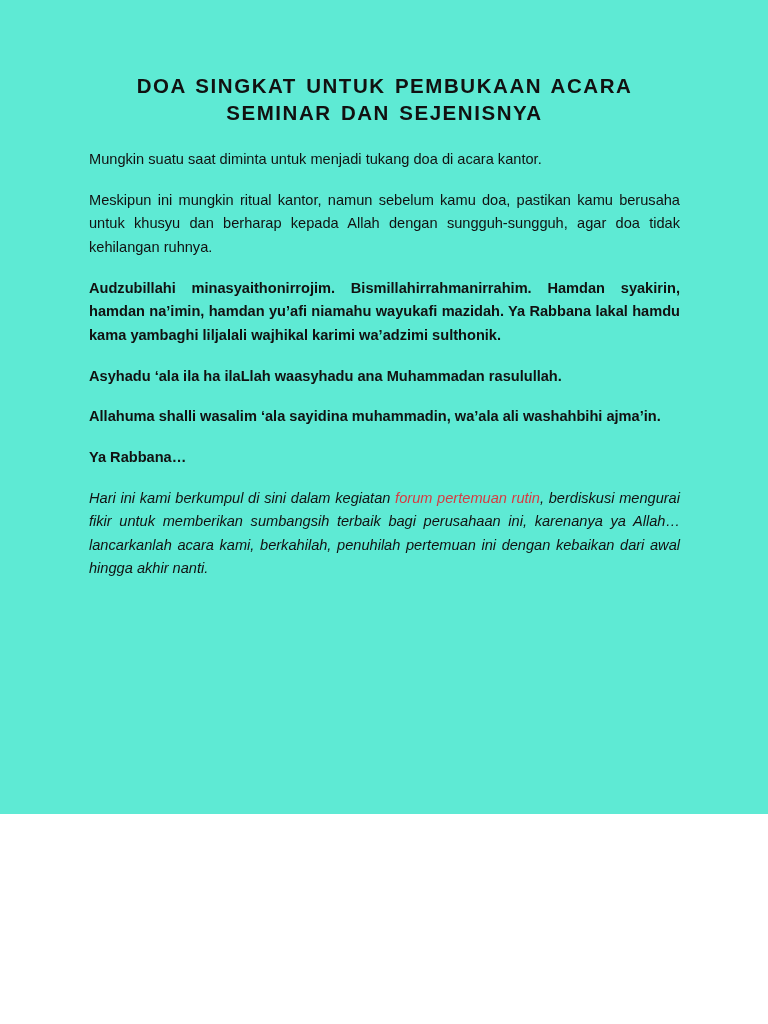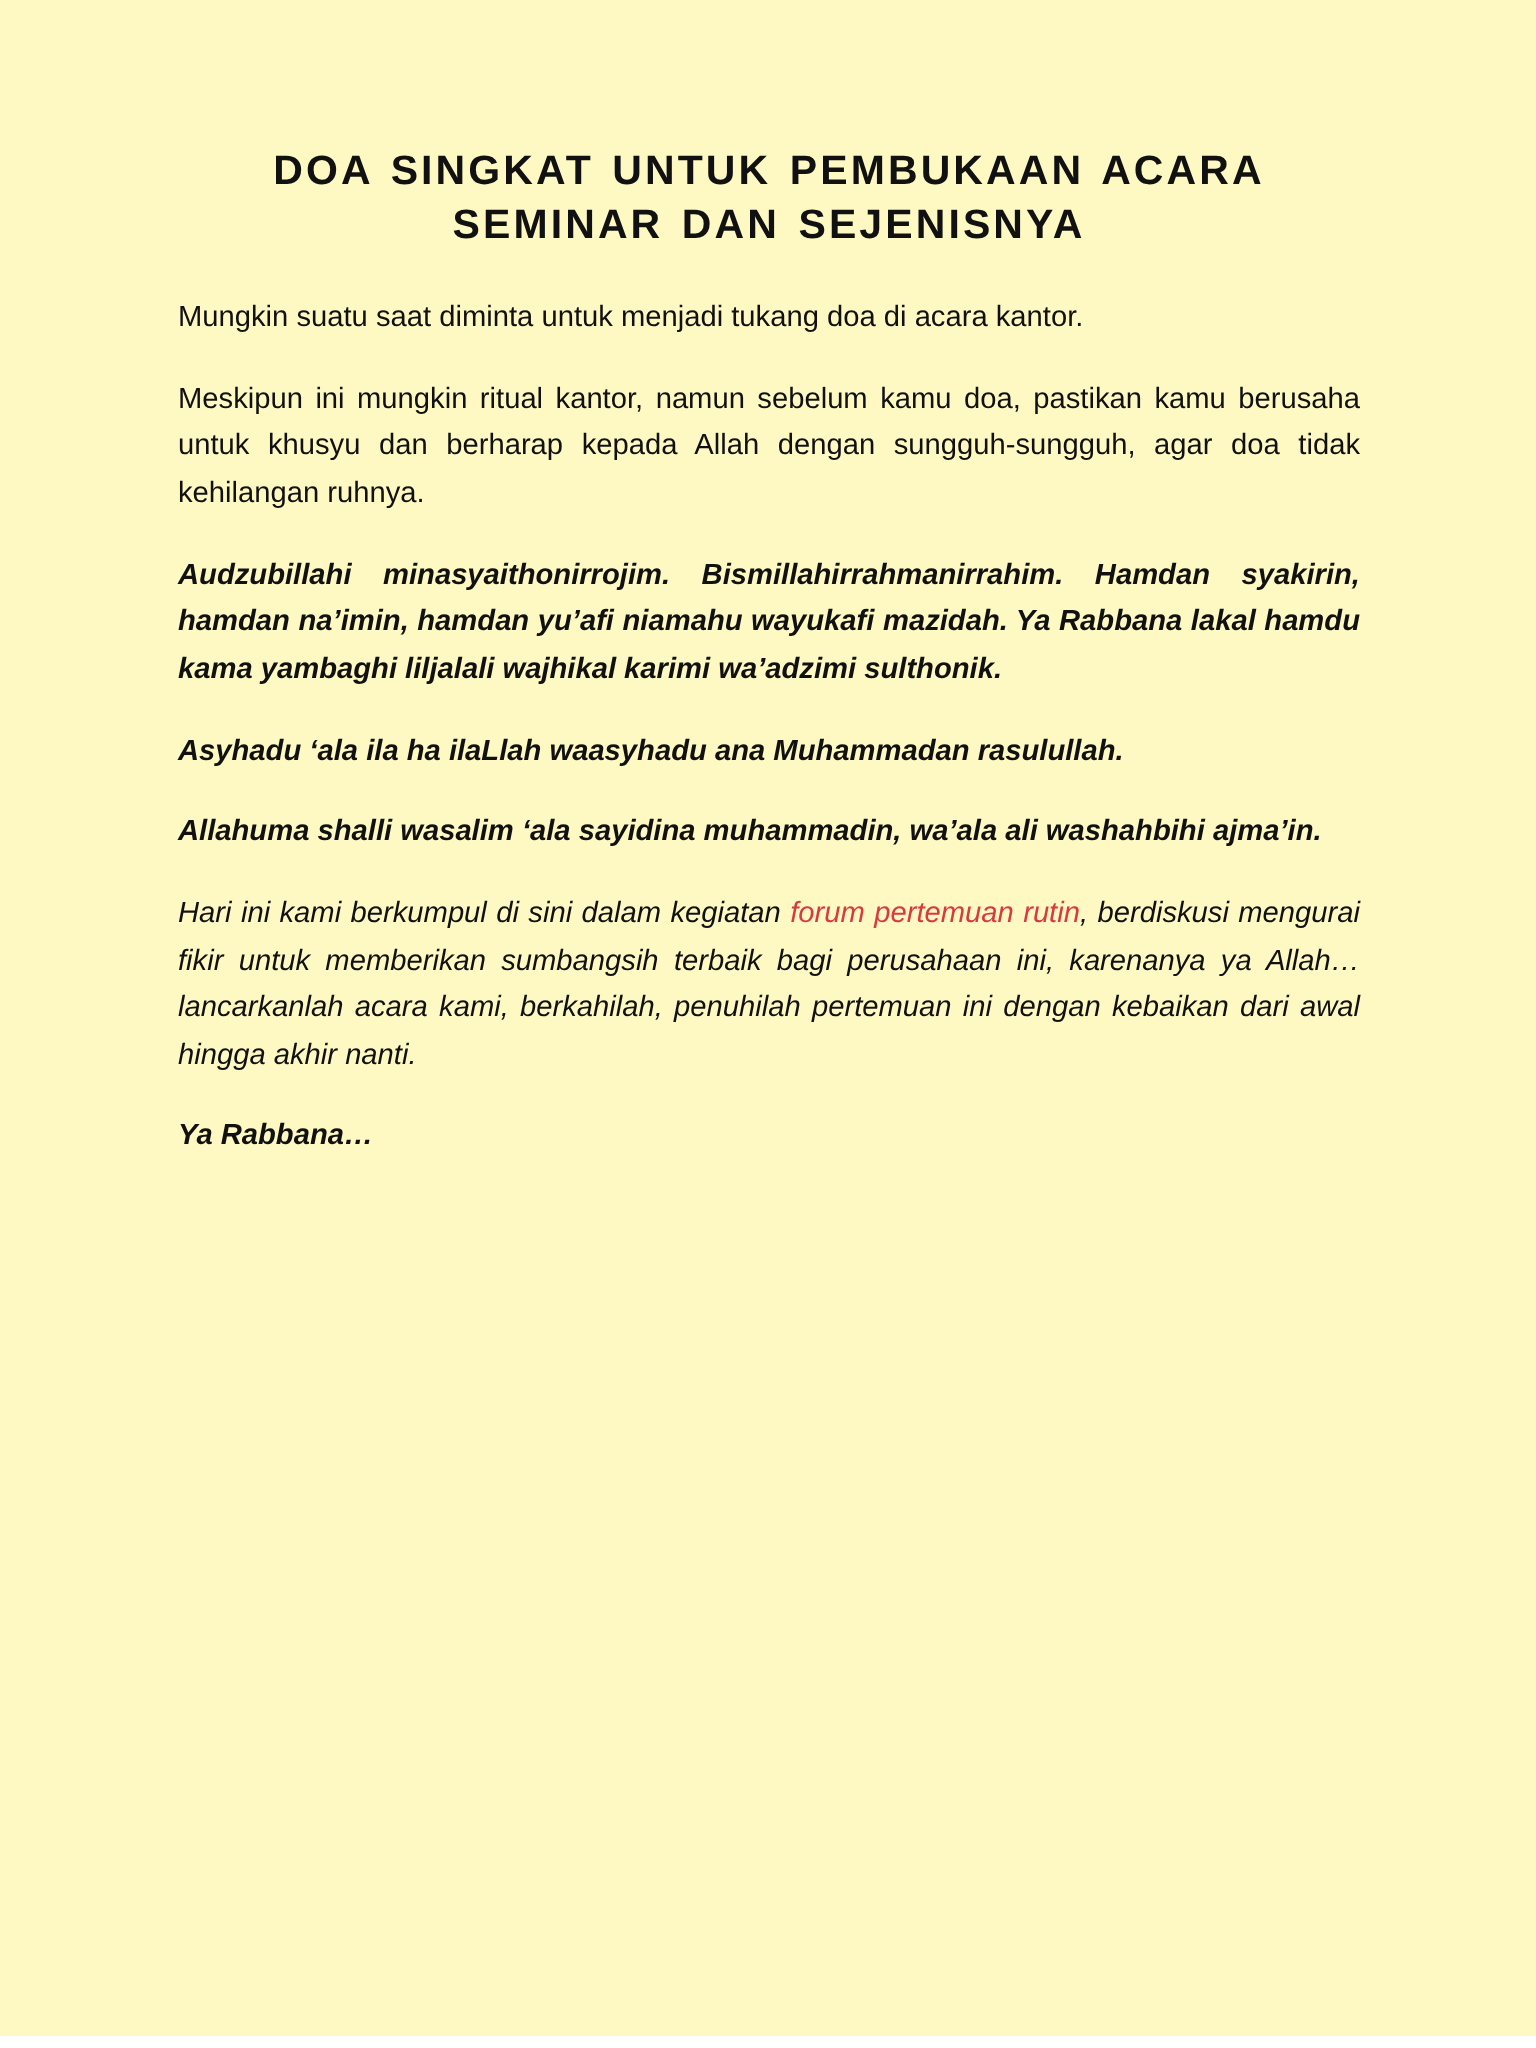--- a/index.html
+++ b/index.html
@@ -12,22 +12,22 @@
     width: 768px;
     height: 1024px;
     overflow: hidden;
     font-family: "Liberation Sans", sans-serif;
     color: #000000;
     -webkit-font-smoothing: antialiased;
   }
   .page {
     position: relative;
     width: 768px;
-    height: 1018px;
-    background: #fef9c3;
+    height: 814px;
+    background: #5eead4;
     box-sizing: border-box;
     padding: 72px 88px 8px 89px;
   }
   .doc-title {
     font-size: 20.5px;
     font-weight: bold;
     text-align: center;
     letter-spacing: 1.55px;
     line-height: 1.32;
     margin: 0 0 22px 0;
@@ -46,21 +46,20 @@
   .para:last-child {
     margin-bottom: 0;
   }
   .para.quote {
     margin-bottom: 18px;
   }
   .para.italic {
     font-style: italic;
   }
   .para.bolditalic {
-    font-style: italic;
     font-weight: bold;
   }
   .hl-red {
     color: #d63b42;
   }
   .spacer-bottom {
     height: 60px;
   }
 </style>
 </head>
@@ -78,19 +77,19 @@
 
   <p class="para bolditalic">Audzubillahi minasyaithonirrojim. Bismillahirrahmanirrahim. Hamdan syakirin, hamdan na’imin, hamdan yu’afi niamahu wayukafi mazidah. Ya Rabbana lakal hamdu kama yambaghi liljalali wajhikal karimi wa’adzimi sulthonik.</p>
 
 
   <p class="para bolditalic">Asyhadu ‘ala ila ha ilaLlah waasyhadu ana Muhammadan rasulullah.</p>
 
   <p class="para bolditalic">Allahuma shalli wasalim ‘ala sayidina muhammadin, wa’ala ali washahbihi ajma’in.</p>
 
 
 
+  <p class="para bolditalic">Ya Rabbana…</p>
+
   <p class="para italic"><span>Hari ini kami berkumpul di sini dalam kegiatan </span><span class="hl-red">forum pertemuan rutin</span><span>, berdiskusi mengurai fikir untuk memberikan sumbangsih terbaik bagi perusahaan ini, karenanya ya Allah… lancarkanlah acara kami, berkahilah, penuhilah pertemuan ini dengan kebaikan dari awal hingga akhir nanti.</span></p>
-
-  <p class="para bolditalic">Ya Rabbana…</p>
 
   <div class="spacer-bottom"></div>
 
 </div>
 
 </body></html>

